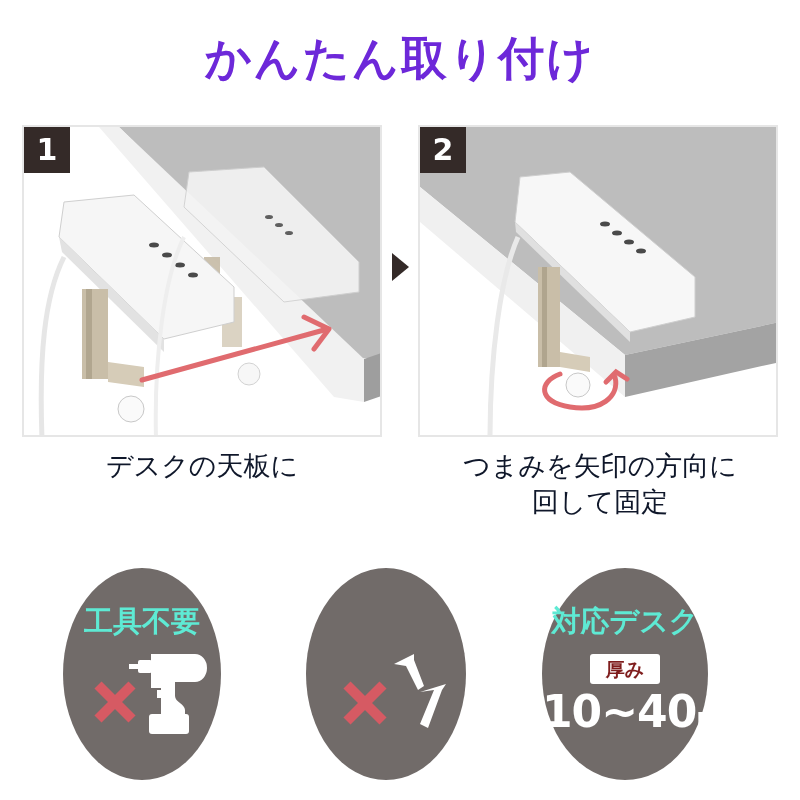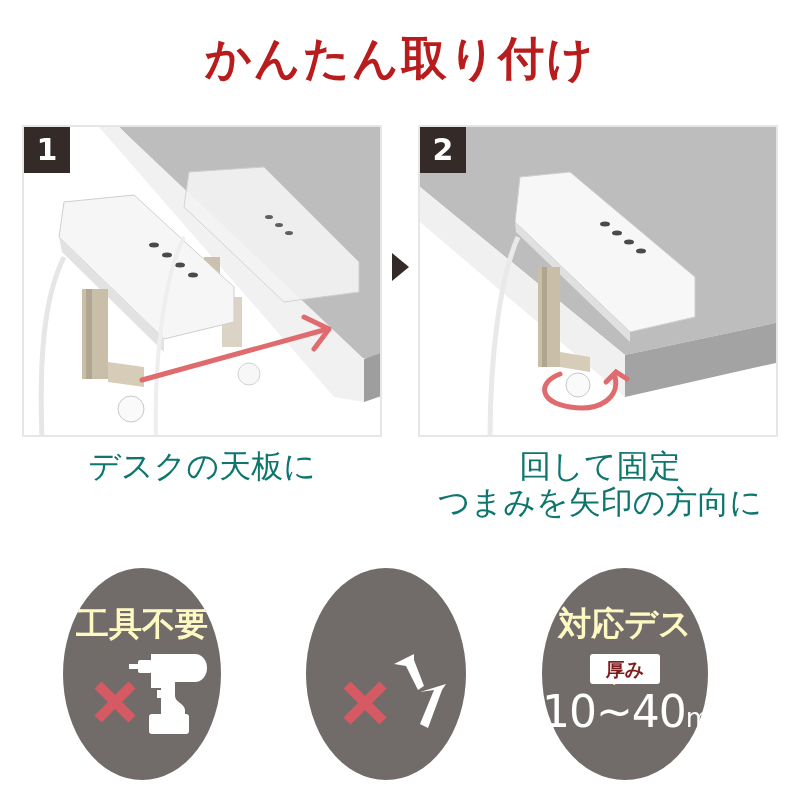--- a/index.html
+++ b/index.html
@@ -1,46 +1,46 @@
 <!DOCTYPE html>
 <html><head>
 <meta charset="utf-8">
 <style>
   html, body { margin:0; padding:0; background:#ffffff; }
   body { width:800px; height:800px; position:relative; overflow:hidden;
          font-family: "DejaVu Sans", "Liberation Sans", sans-serif; color:#2f2a28; }
   .title { position:absolute; top:28px; left:0; width:800px; text-align:center;
-           font-size:46px; font-weight:bold; letter-spacing:2px; color:#b91c1c; }
+           font-size:46px; font-weight:bold; letter-spacing:2px; color:#6d28d9; }
   .panel { position:absolute; top:125px; width:360px; height:312px;
            border:2px solid #e6e6e6; box-sizing:border-box; overflow:hidden; background:#fff; }
   #panel1 { left:22px; }
   #panel2 { left:418px; }
   .badge { position:absolute; top:0; left:0; width:46px; height:46px; background:#342a28;
            color:#fff; font-size:30px; font-weight:bold; text-align:center; line-height:46px; z-index:5; }
   .panel svg { position:absolute; top:0; left:0; }
   .step-arrow { position:absolute; left:392px; top:253px; width:0; height:0;
                 border-top:14px solid transparent; border-bottom:14px solid transparent;
                 border-left:17px solid #342a28; }
   .caption { position:absolute; top:448px; width:380px; text-align:center;
-             font-size:32px; line-height:36px; color:#0f766e; }
+             font-size:27px; line-height:36px; color:#0f172a; }
   #caption1 { left:12px; }
   #caption2 { left:410px; }
   .circle { position:absolute; top:568px; width:158px; height:212px; border-radius:50%;
             background:#716b69; }
   #circle1 { left:63px; }
   #circle2 { left:306px; width:160px; }
   #circle3 { left:542px; width:166px; }
   .circle-label { position:absolute; top:34px; left:0; width:100%; text-align:center;
-                  color:#fef9c3; font-size:33px; font-weight:bold; }
+                  color:#5eead4; font-size:29px; font-weight:bold; }
   .circle svg { position:absolute; }
   .thick-chip { position:absolute; top:86px; left:48px; width:70px; height:30px; background:#fff;
                 border-radius:3px; color:#7f1d1d; font-size:19px; font-weight:bold; text-align:center; line-height:30px; }
   #circle3 .thick-chip { left:48px; }
   .range { position:absolute; top:118px; left:0; width:100%; text-align:center; color:#fff;
-           font-size:44px; font-weight:normal; letter-spacing:-1px; white-space:nowrap; }
+           font-size:44px; font-weight:bold; letter-spacing:-1px; white-space:nowrap; }
   .range .unit { font-size:26px; letter-spacing:0; }
 </style>
 </head>
 <body>
 
 <div class="title">かんたん取り付け</div>
 
 <div class="panel" id="panel1">
   <div class="badge">1</div>
   <svg width="360" height="312" viewBox="0 0 360 312">
@@ -103,22 +103,22 @@
 
     <path d="M140,247 C118,255 118,275 150,280 C180,285 200,270 195,250" stroke="#e06b6f" stroke-width="5" fill="none" stroke-linecap="round"></path>
     <polyline points="186,255 196,245 207,252" stroke="#e06b6f" stroke-width="5" fill="none" stroke-linecap="round"></polyline>
   </svg>
 </div>
 
 <div class="caption" id="caption1">
   <div>デスクの天板に</div>
 </div>
 <div class="caption" id="caption2">
+  <div>つまみを矢印の方向に</div>
   <div>回して固定</div>
-  <div>つまみを矢印の方向に</div>
 </div>
 
 <div class="circle" id="circle1">
   <div class="circle-label">工具不要</div>
   <svg style="left:30px;top:112px" width="44" height="44" viewBox="0 0 44 44">
     <line x1="5" y1="5" x2="39" y2="39" stroke="#d65a63" stroke-width="10"></line>
     <line x1="39" y1="5" x2="5" y2="39" stroke="#d65a63" stroke-width="10"></line>
   </svg>
   <svg style="left:66px;top:82px" width="84" height="86" viewBox="0 0 84 86">
     <rect x="0" y="14" width="10" height="5" fill="#fff"></rect>

